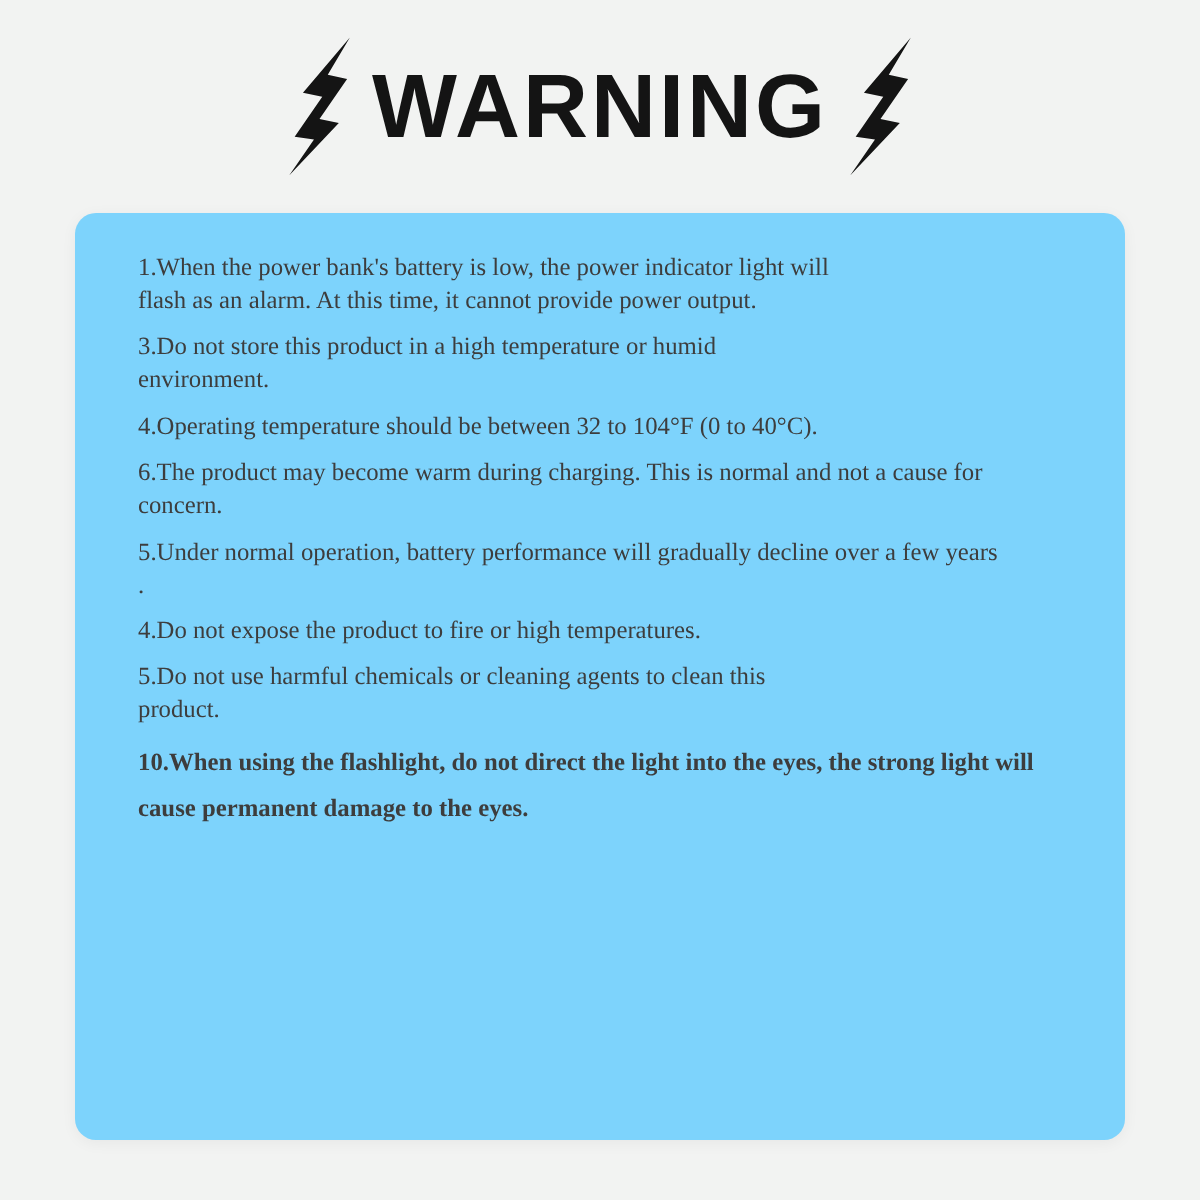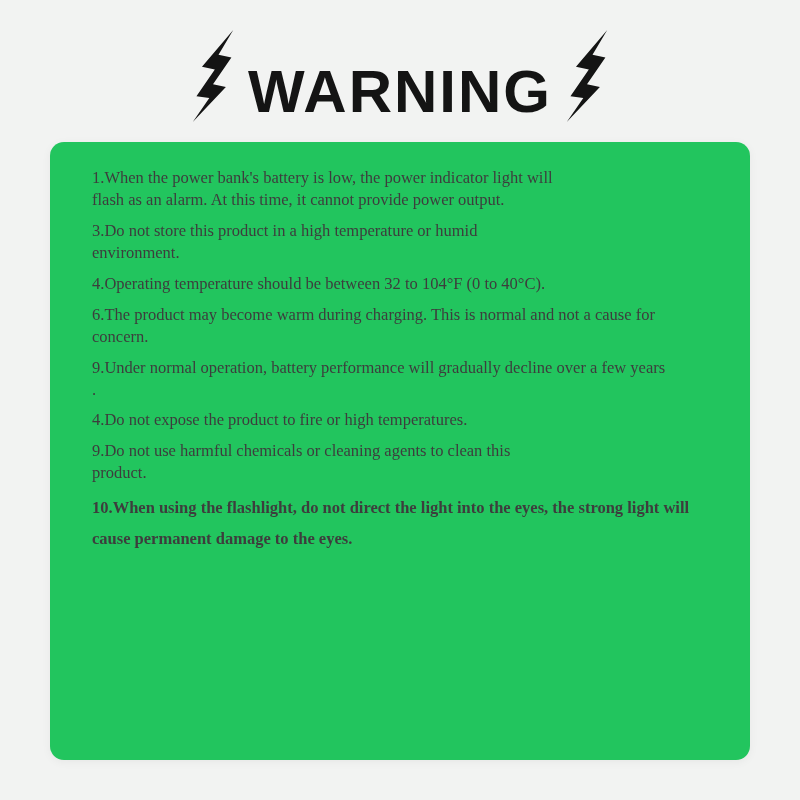--- a/index.html
+++ b/index.html
@@ -11,21 +11,21 @@
     font-family: "Liberation Serif", serif;
     overflow: hidden;
   }
   .page {
     width: 800px;
     height: 800px;
     position: relative;
   }
   .header {
     display: flex;
-    align-items: flex-end;
+    align-items: center;
     justify-content: center;
     gap: 4px;
     padding-top: 20px;
     height: 102px;
   }
   .title {
     font-family: "Liberation Sans", sans-serif;
     font-weight: bold;
     font-size: 60px;
     letter-spacing: 2px;
@@ -36,21 +36,21 @@
   .bolt {
     width: 50px;
     height: 92px;
     flex: 0 0 auto;
   }
   .card {
     box-sizing: border-box;
     width: 700px;
     height: 618px;
     margin: 20px auto 0 auto;
-    background: #22c55e;
+    background: #7dd3fc;
     border-radius: 14px;
     box-shadow: 0 2px 10px rgba(0,0,0,0.05);
     padding: 25px 20px 30px 42px;
   }
   .card p {
     margin: 0 0 9px 0;
     font-size: 16.5px;
     line-height: 1.33;
     color: #3d3d3d;
     white-space: pre-line;
@@ -78,22 +78,22 @@
   </div>
 
   <div class="card">
     <p>1.When the power bank's battery is low, the power indicator light will
 flash as an alarm. At this time, it cannot provide power output.</p>
     <p>3.Do not store this product in a high temperature or humid
 environment.</p>
     <p>4.Operating temperature should be between 32 to 104°F (0 to 40°C).</p>
     <p>6.The product may become warm during charging. This is normal and not a cause for
 concern.</p>
-    <p>9.Under normal operation, battery performance will gradually decline over a few years
+    <p>5.Under normal operation, battery performance will gradually decline over a few years
 .</p>
     <p>4.Do not expose the product to fire or high temperatures.</p>
-    <p>9.Do not use harmful chemicals or cleaning agents to clean this
+    <p>5.Do not use harmful chemicals or cleaning agents to clean this
 product.</p>
     <p class="loose">10.When using the flashlight, do not direct the light into the eyes, the strong light will
 cause permanent damage to the eyes.</p>
   </div>
 
 </div>
 
 </body></html>

